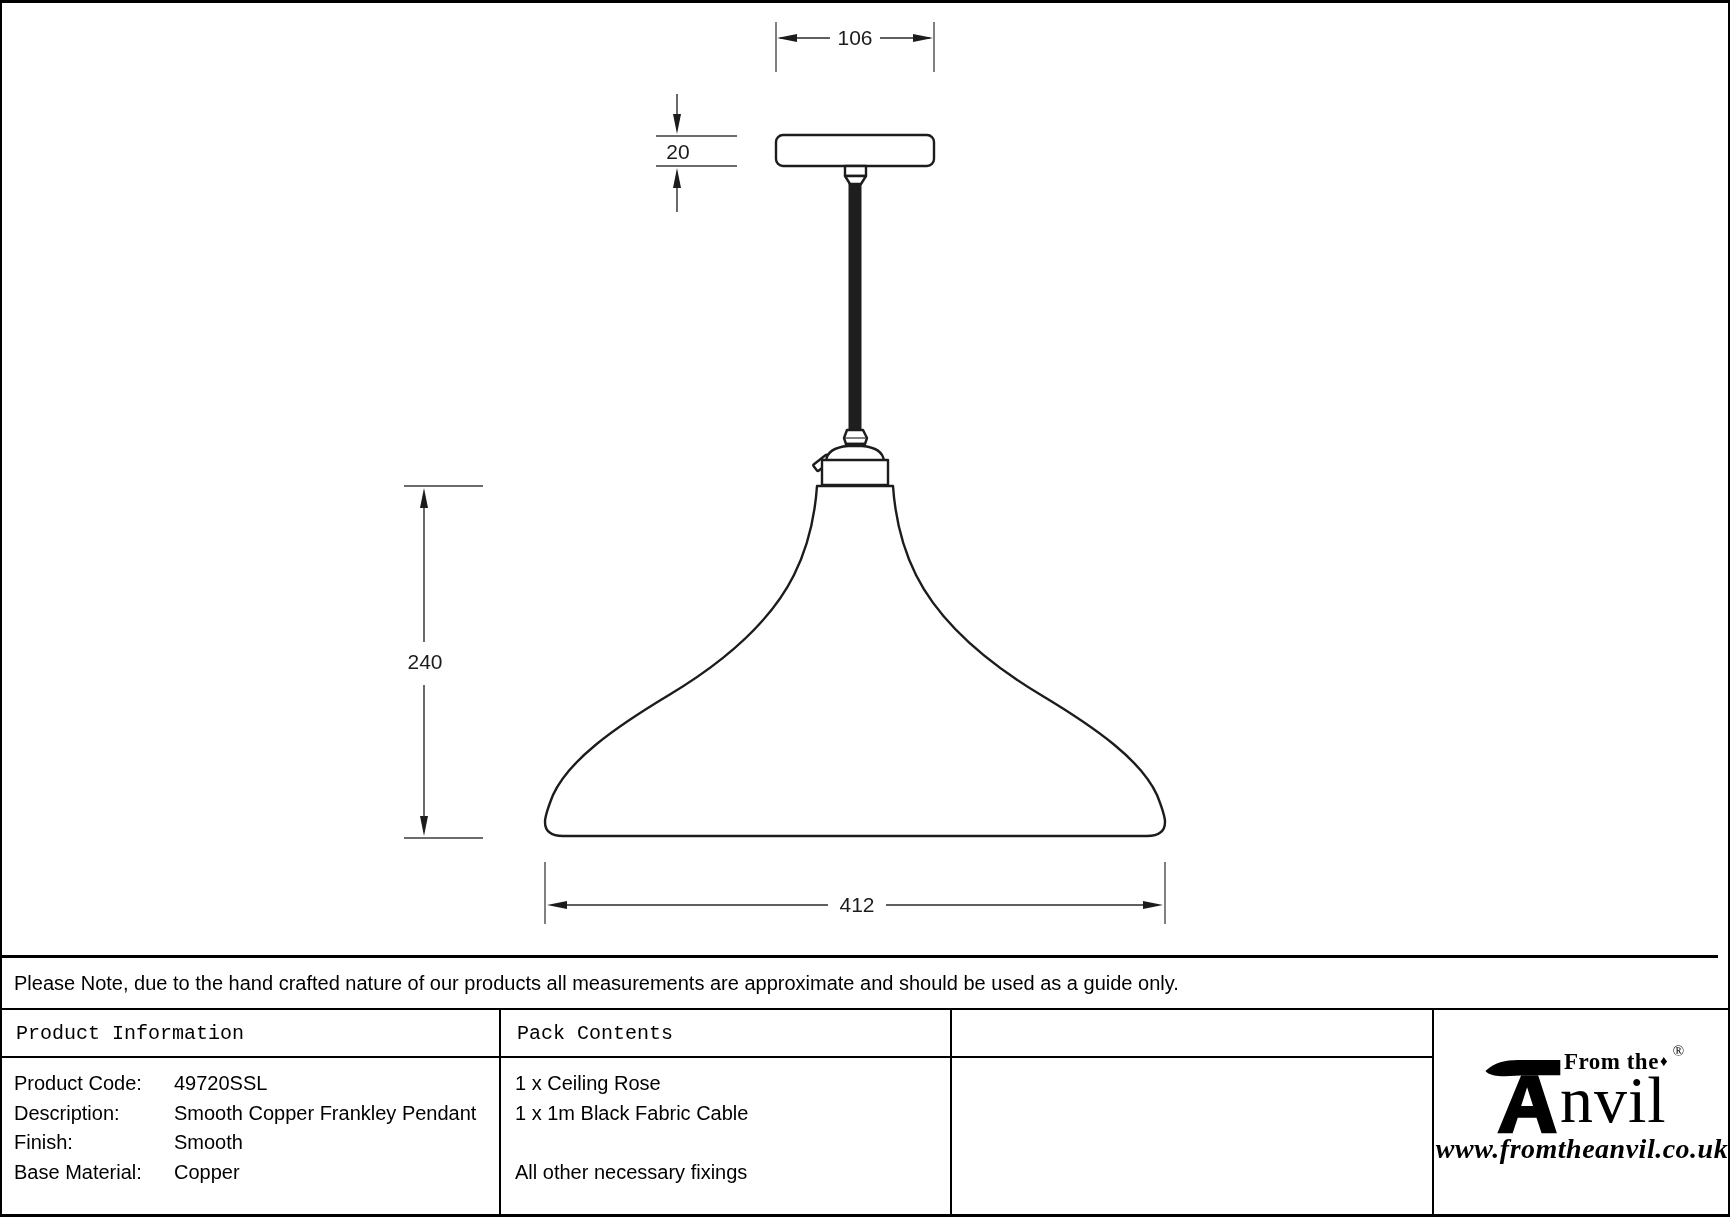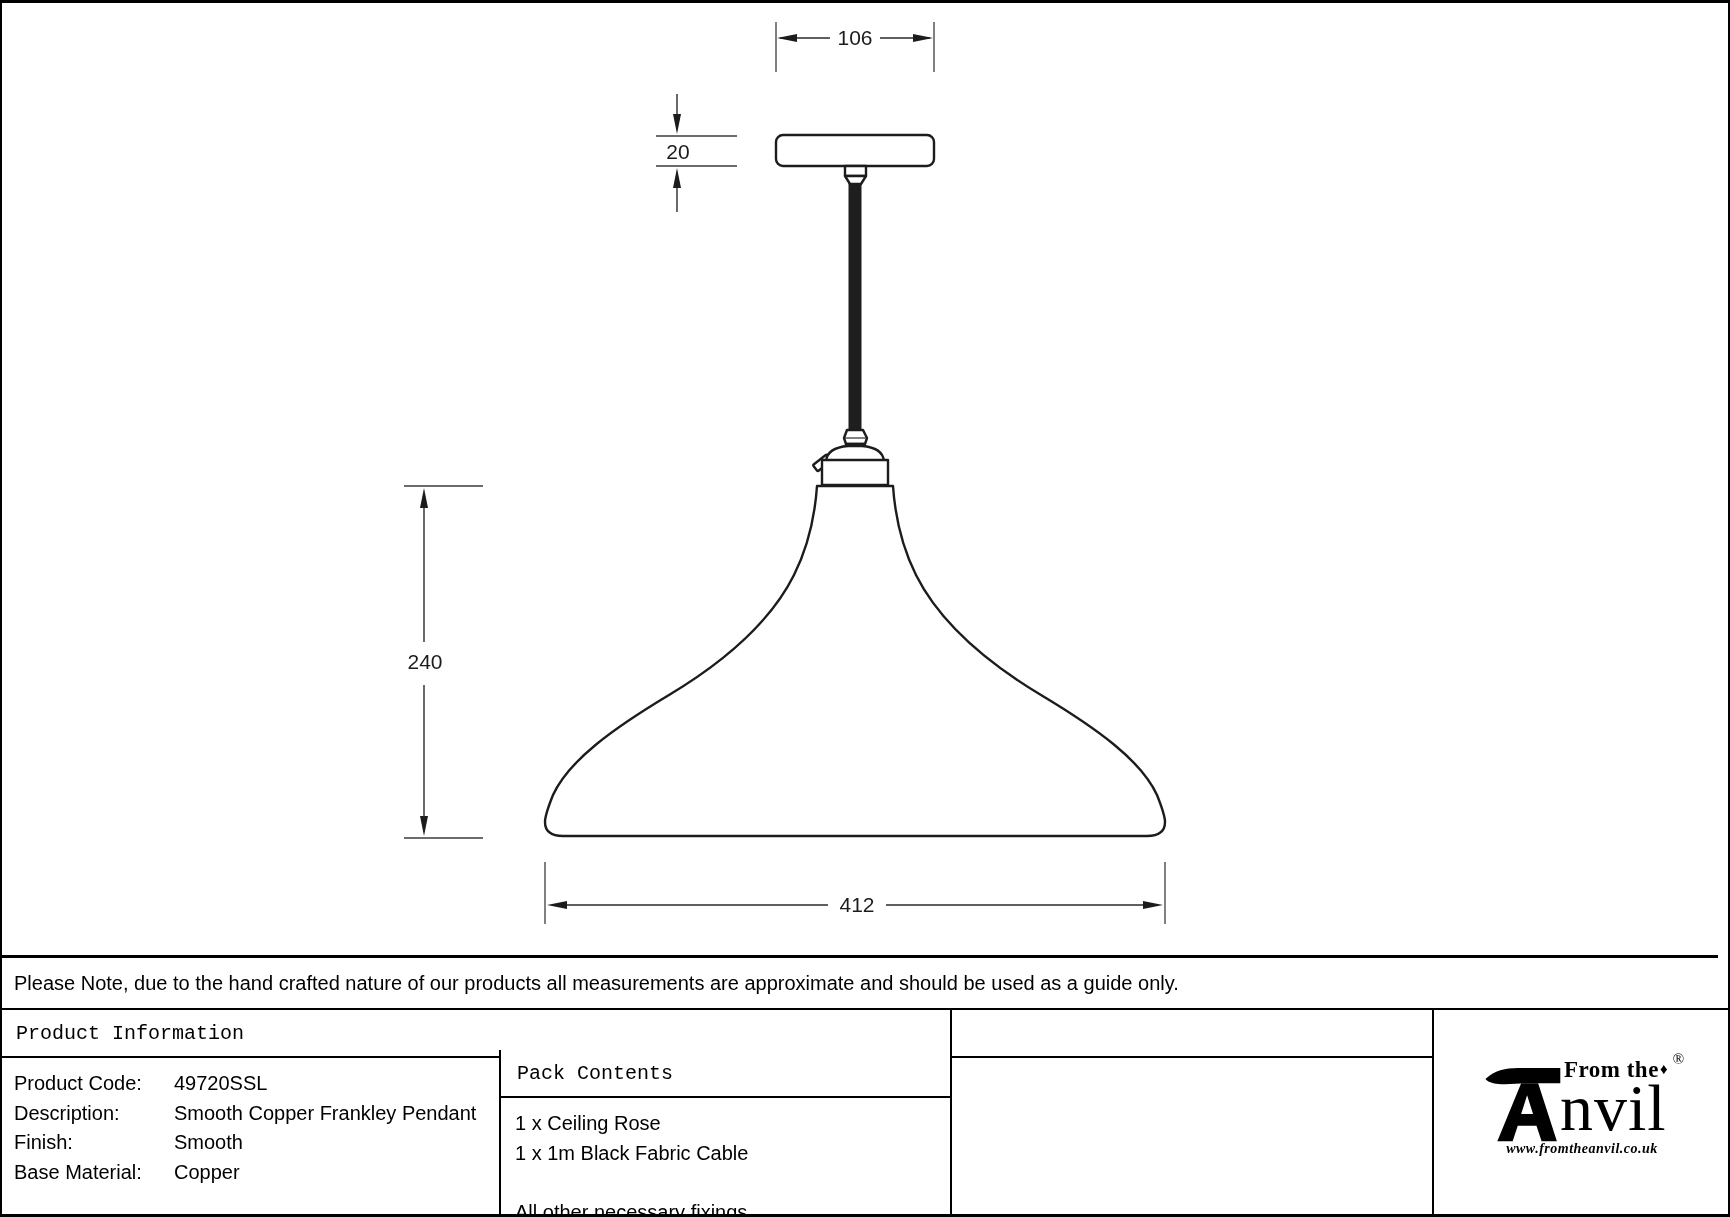--- a/index.html
+++ b/index.html
@@ -33,21 +33,21 @@
     font-size:20px;
   }
   .info-table{
     position:absolute;left:0;right:0;top:1008px;bottom:0;
     border-top:2px solid #000;
     box-sizing:border-box;
     display:flex;
   }
   .col{box-sizing:border-box;position:relative;}
   .col-product{width:499px;}
-  .col-pack{width:451px;border-left:2px solid #000;margin-top:40px;}
+  .col-pack{width:451px;border-left:2px solid #000;}
   .col-empty{width:482px;border-left:2px solid #000;}
   .col-brand{flex:1;border-left:2px solid #000;display:flex;align-items:center;justify-content:center;}
   .cell-hdr{
     height:48px;box-sizing:border-box;
     border-bottom:2px solid #000;
     display:flex;align-items:center;
     padding-left:16px;font-size:20px;font-family:Liberation Mono, monospace;
   }
   .cell-body{
     padding:11px 6px 0 14px;
@@ -67,21 +67,21 @@
     margin:2px 0 -9px 4px;letter-spacing:.5px;
   }
   .from-the .diamond{font-size:15px;line-height:1;}
   .nvil{
     font-family:"Liberation Serif",serif;font-size:66px;line-height:1.02;
     letter-spacing:1px;
   }
   .reg{position:absolute;top:-4px;right:-2px;font-size:15px;font-family:"Liberation Serif",serif;}
   .website{
     font-family:"Liberation Serif",serif;font-style:italic;font-weight:bold;
-    font-size:14px;margin-top:-2px;letter-spacing:.5px;
+    font-size:28px;margin-top:-2px;letter-spacing:.5px;
   }
 </style>
 </head>
 <body>
 
 <div class="page">
   <div class="outer-border"></div>
 
   <svg class="drawing" width="1730" height="955" viewBox="0 0 1730 955">
 

